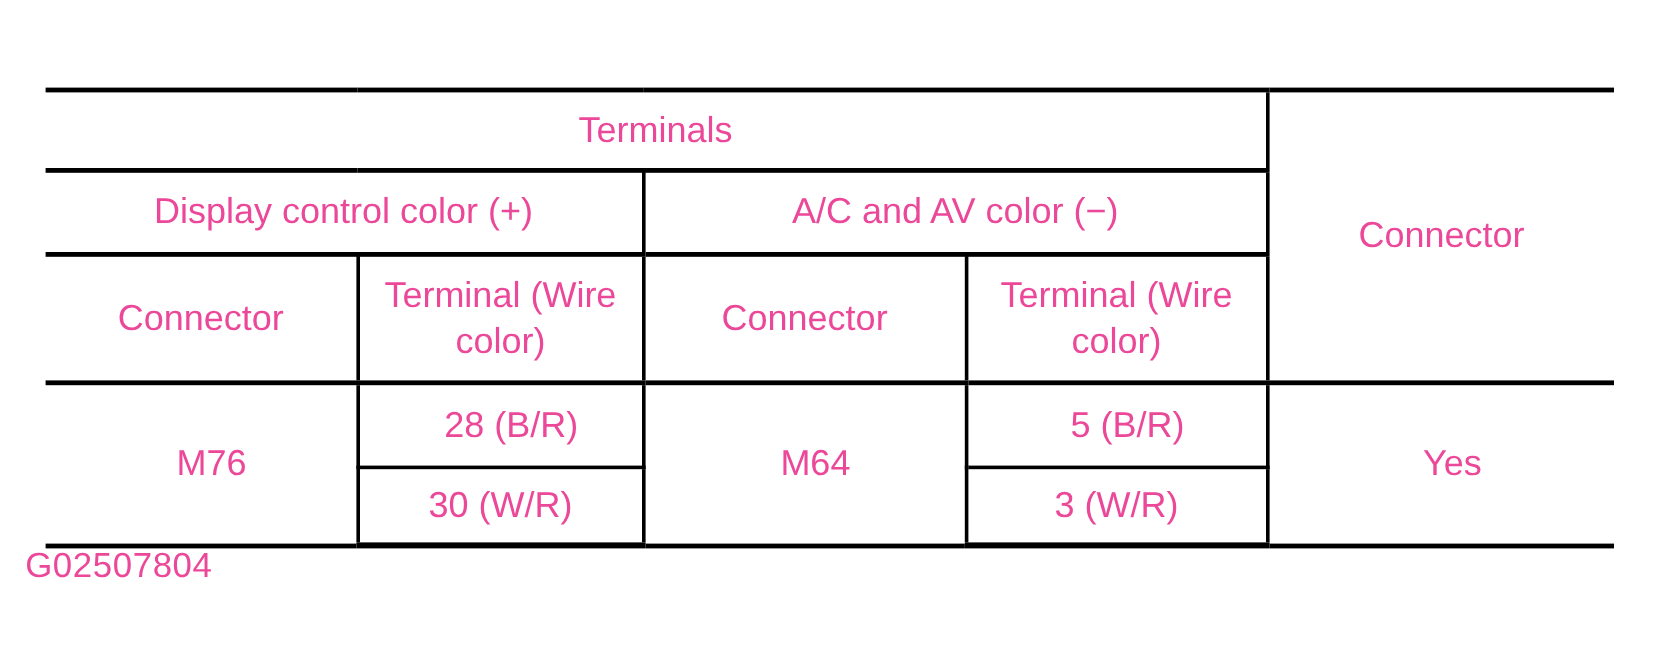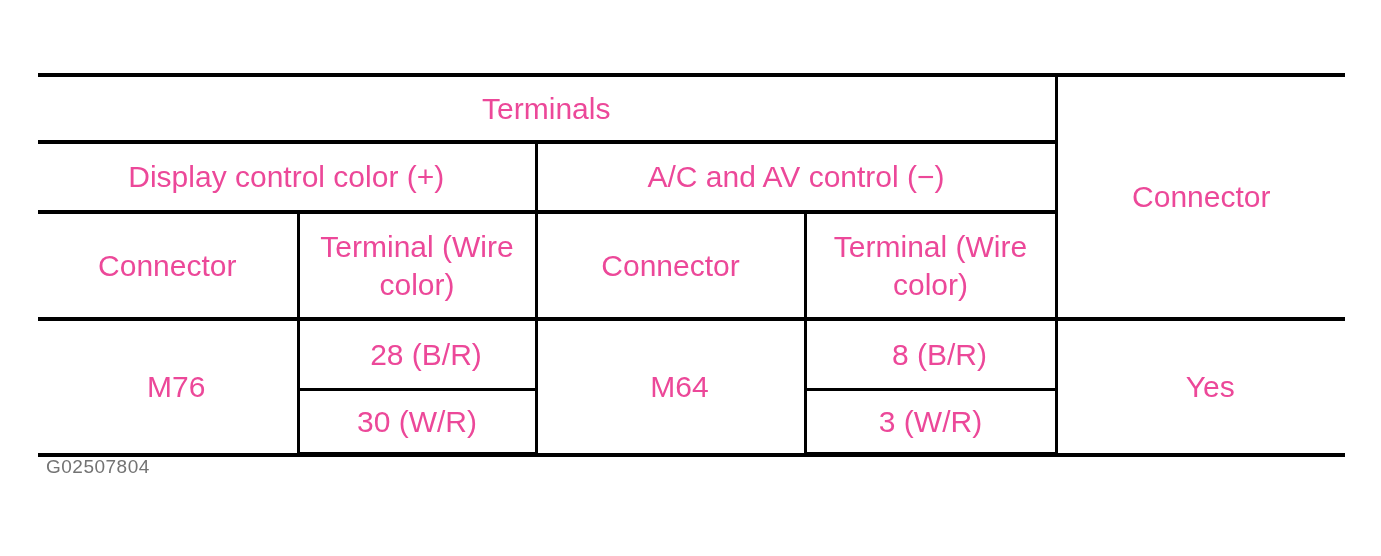--- a/index.html
+++ b/index.html
@@ -47,25 +47,25 @@
   
   .spec tr.last td { border-bottom: 5px solid #000; }
   
   .spec tr.r1 th { height: 55px; }
   .spec tr.r2 th { height: 58px; }
   .spec tr.r3 th { height: 95px; }
   .spec tr.r4 td { height: 59px; padding-left: 24px; }
   .spec tr.r5 td { height: 53px; }
   .caption {
     position: absolute;
-    left: 46px;
+    left: 21px;
     top: 456px;
-    font-size: 19px;
+    font-size: 29px;
     letter-spacing: 0.5px;
-    color: #737373;
+    color: #ec4899;
   }
 </style>
 </head>
 <body>
 
 <div class="page">
 
   <table class="spec">
     <colgroup>
       <col style="width:260px">
@@ -74,33 +74,33 @@
       <col style="width:251px">
       <col style="width:289px">
     </colgroup>
     <tbody>
       <tr class="r1">
         <th colspan="4" class="edge-l">Terminals</th>
         <th rowspan="3" class="edge-r">Connector</th>
       </tr>
       <tr class="r2">
         <th colspan="2" class="edge-l">Display control color (+)</th>
-        <th colspan="2">A/C and AV control (−)</th>
+        <th colspan="2">A/C and AV color (−)</th>
       </tr>
       <tr class="r3">
         <th class="edge-l">Connector</th>
         <th>Terminal (Wire color)</th>
         <th>Connector</th>
         <th>Terminal (Wire color)</th>
       </tr>
       <tr class="r4">
         <td rowspan="2" class="edge-l">M76</td>
         <td class="sub-top">28 (B/R)</td>
         <td rowspan="2">M64</td>
-        <td class="sub-top">8 (B/R)</td>
+        <td class="sub-top">5 (B/R)</td>
         <td rowspan="2" class="edge-r">Yes</td>
       </tr>
       <tr class="r5 last">
         <td class="sub-bottom">30 (W/R)</td>
         <td class="sub-bottom">3 (W/R)</td>
       </tr>
     </tbody>
   </table>
 
   <div class="caption">G02507804</div>

